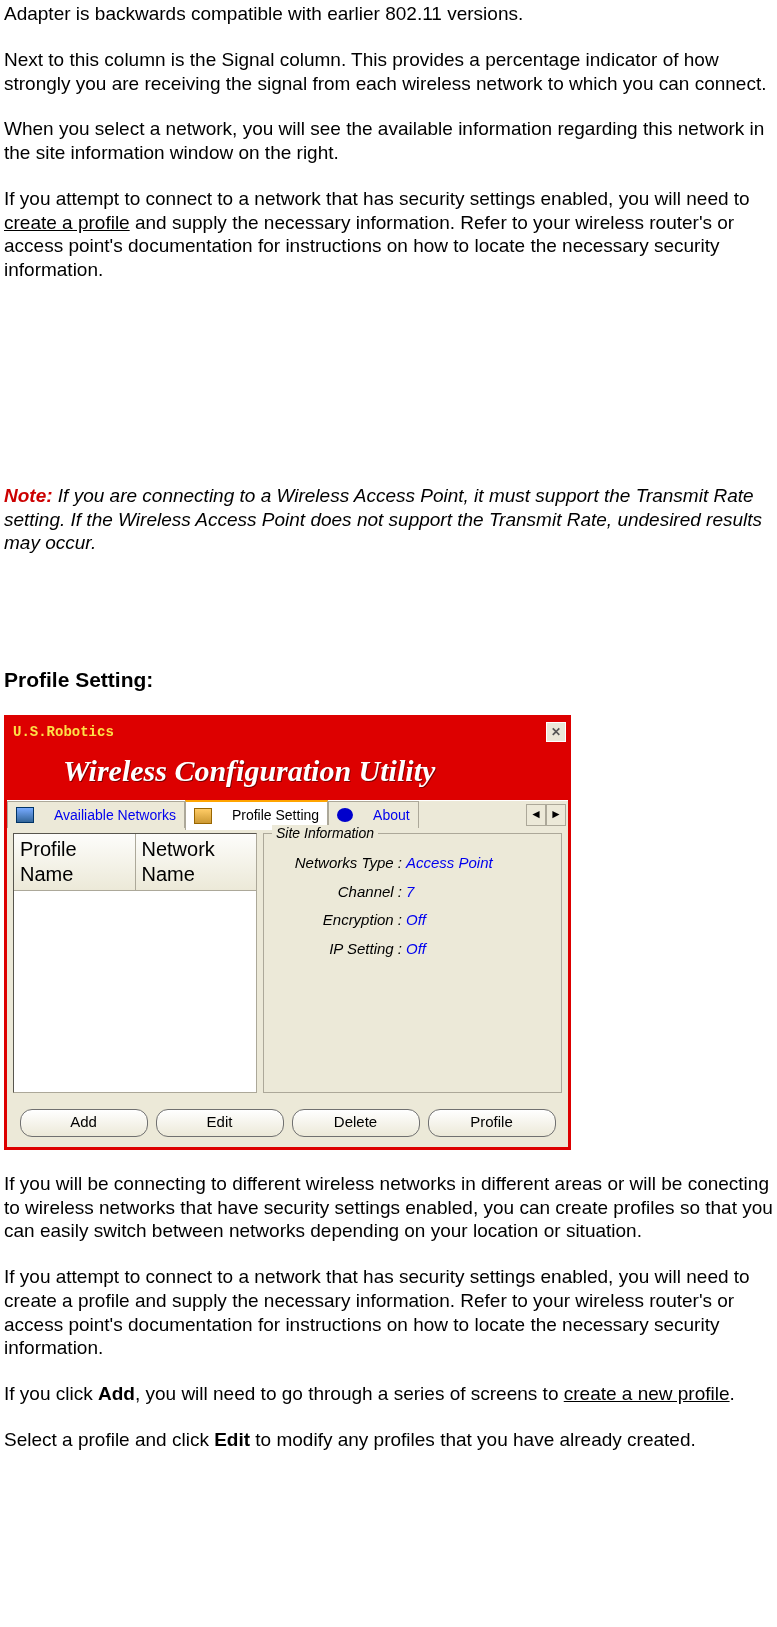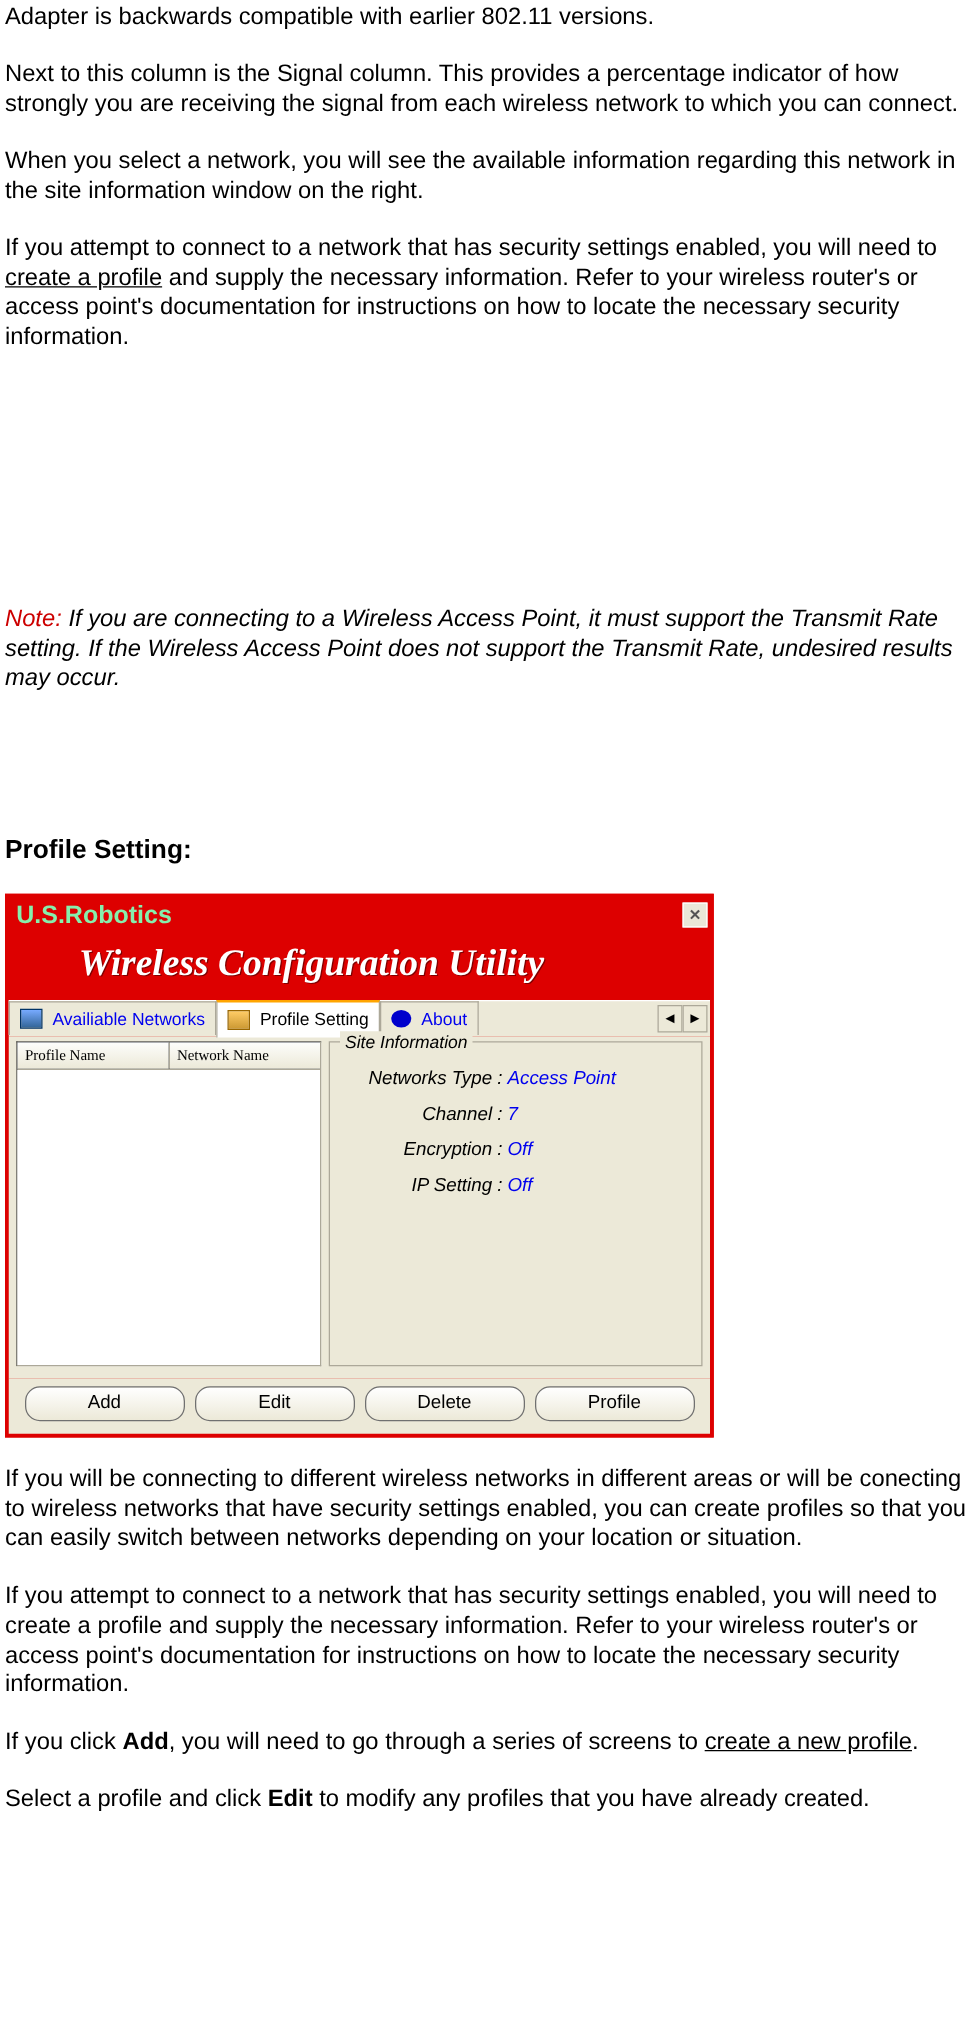--- a/index.html
+++ b/index.html
@@ -13,21 +13,21 @@
     }
     p {
       margin: 0 0 22px 0;
     }
     a {
       color: #000000;
       text-decoration: underline;
     }
     .note-label {
       color: #CC0000;
-      font-weight: normal;
+      font-weight: bold;
       font-style: italic;
     }
     .note-text {
       font-style: italic;
       margin-top: 31px;
     }
     h2 {
       font-size: 21px;
       font-weight: bold;
       margin: 0 0 22px 0;
@@ -44,24 +44,24 @@
     }
     .util-titlebar {
       display: flex;
       align-items: center;
       justify-content: space-between;
       background: #DD0000;
       padding: 0 2px 0 6px;
       height: 28px;
     }
     .util-logo {
-      color: #86efac;
-      font-weight: bold;
-      font-size: 20px;
-      font-family: Liberation Sans, sans-serif;
+      color: #fde047;
+      font-weight: bold;
+      font-size: 14px;
+      font-family: Liberation Mono, monospace;
     }
     .util-close {
       width: 18px;
       height: 18px;
       background: #EAE7D8;
       border: 1px solid #fff;
       color: #555;
       font-size: 12px;
       display: flex;
       align-items: center;
@@ -83,21 +83,21 @@
       display: flex;
       align-items: center;
       border-top: 1px solid #fff;
       height: 28px;
       font-size: 14px;
       position: relative;
     }
     .tab {
       display: flex;
       align-items: center;
-      gap: 8px;
+      gap: 20px;
       padding: 3px 8px;
       border: 1px solid #aca899;
       border-bottom: none;
       background: #ECE9D8;
       margin-right: 0px;
       height: 20px;
     }
     .tab.inactive {
       background: #ECE9D8;
       color: #0000EE;
@@ -144,24 +144,23 @@
     }
     .profile-list {
       flex: 0 0 242px;
       background: #fff;
       border: 1px inset #aca899;
       display: flex;
       flex-direction: column;
     }
     .list-header {
       display: flex;
-      background: #0f172a;
+      background: #1d4ed8;
       border-bottom: 1px solid #aca899;
-      font-size: 12px;
-      font-family: Liberation Serif, serif;
+      font-size: 20px;
     }
     .list-col {
       flex: 1;
       padding: 3px 6px;
       border-right: 1px solid #aca899;
       background: linear-gradient(#fdfdfb, #ECE9D8);
     }
     .list-col:last-child {
       border-right: none;
     }

